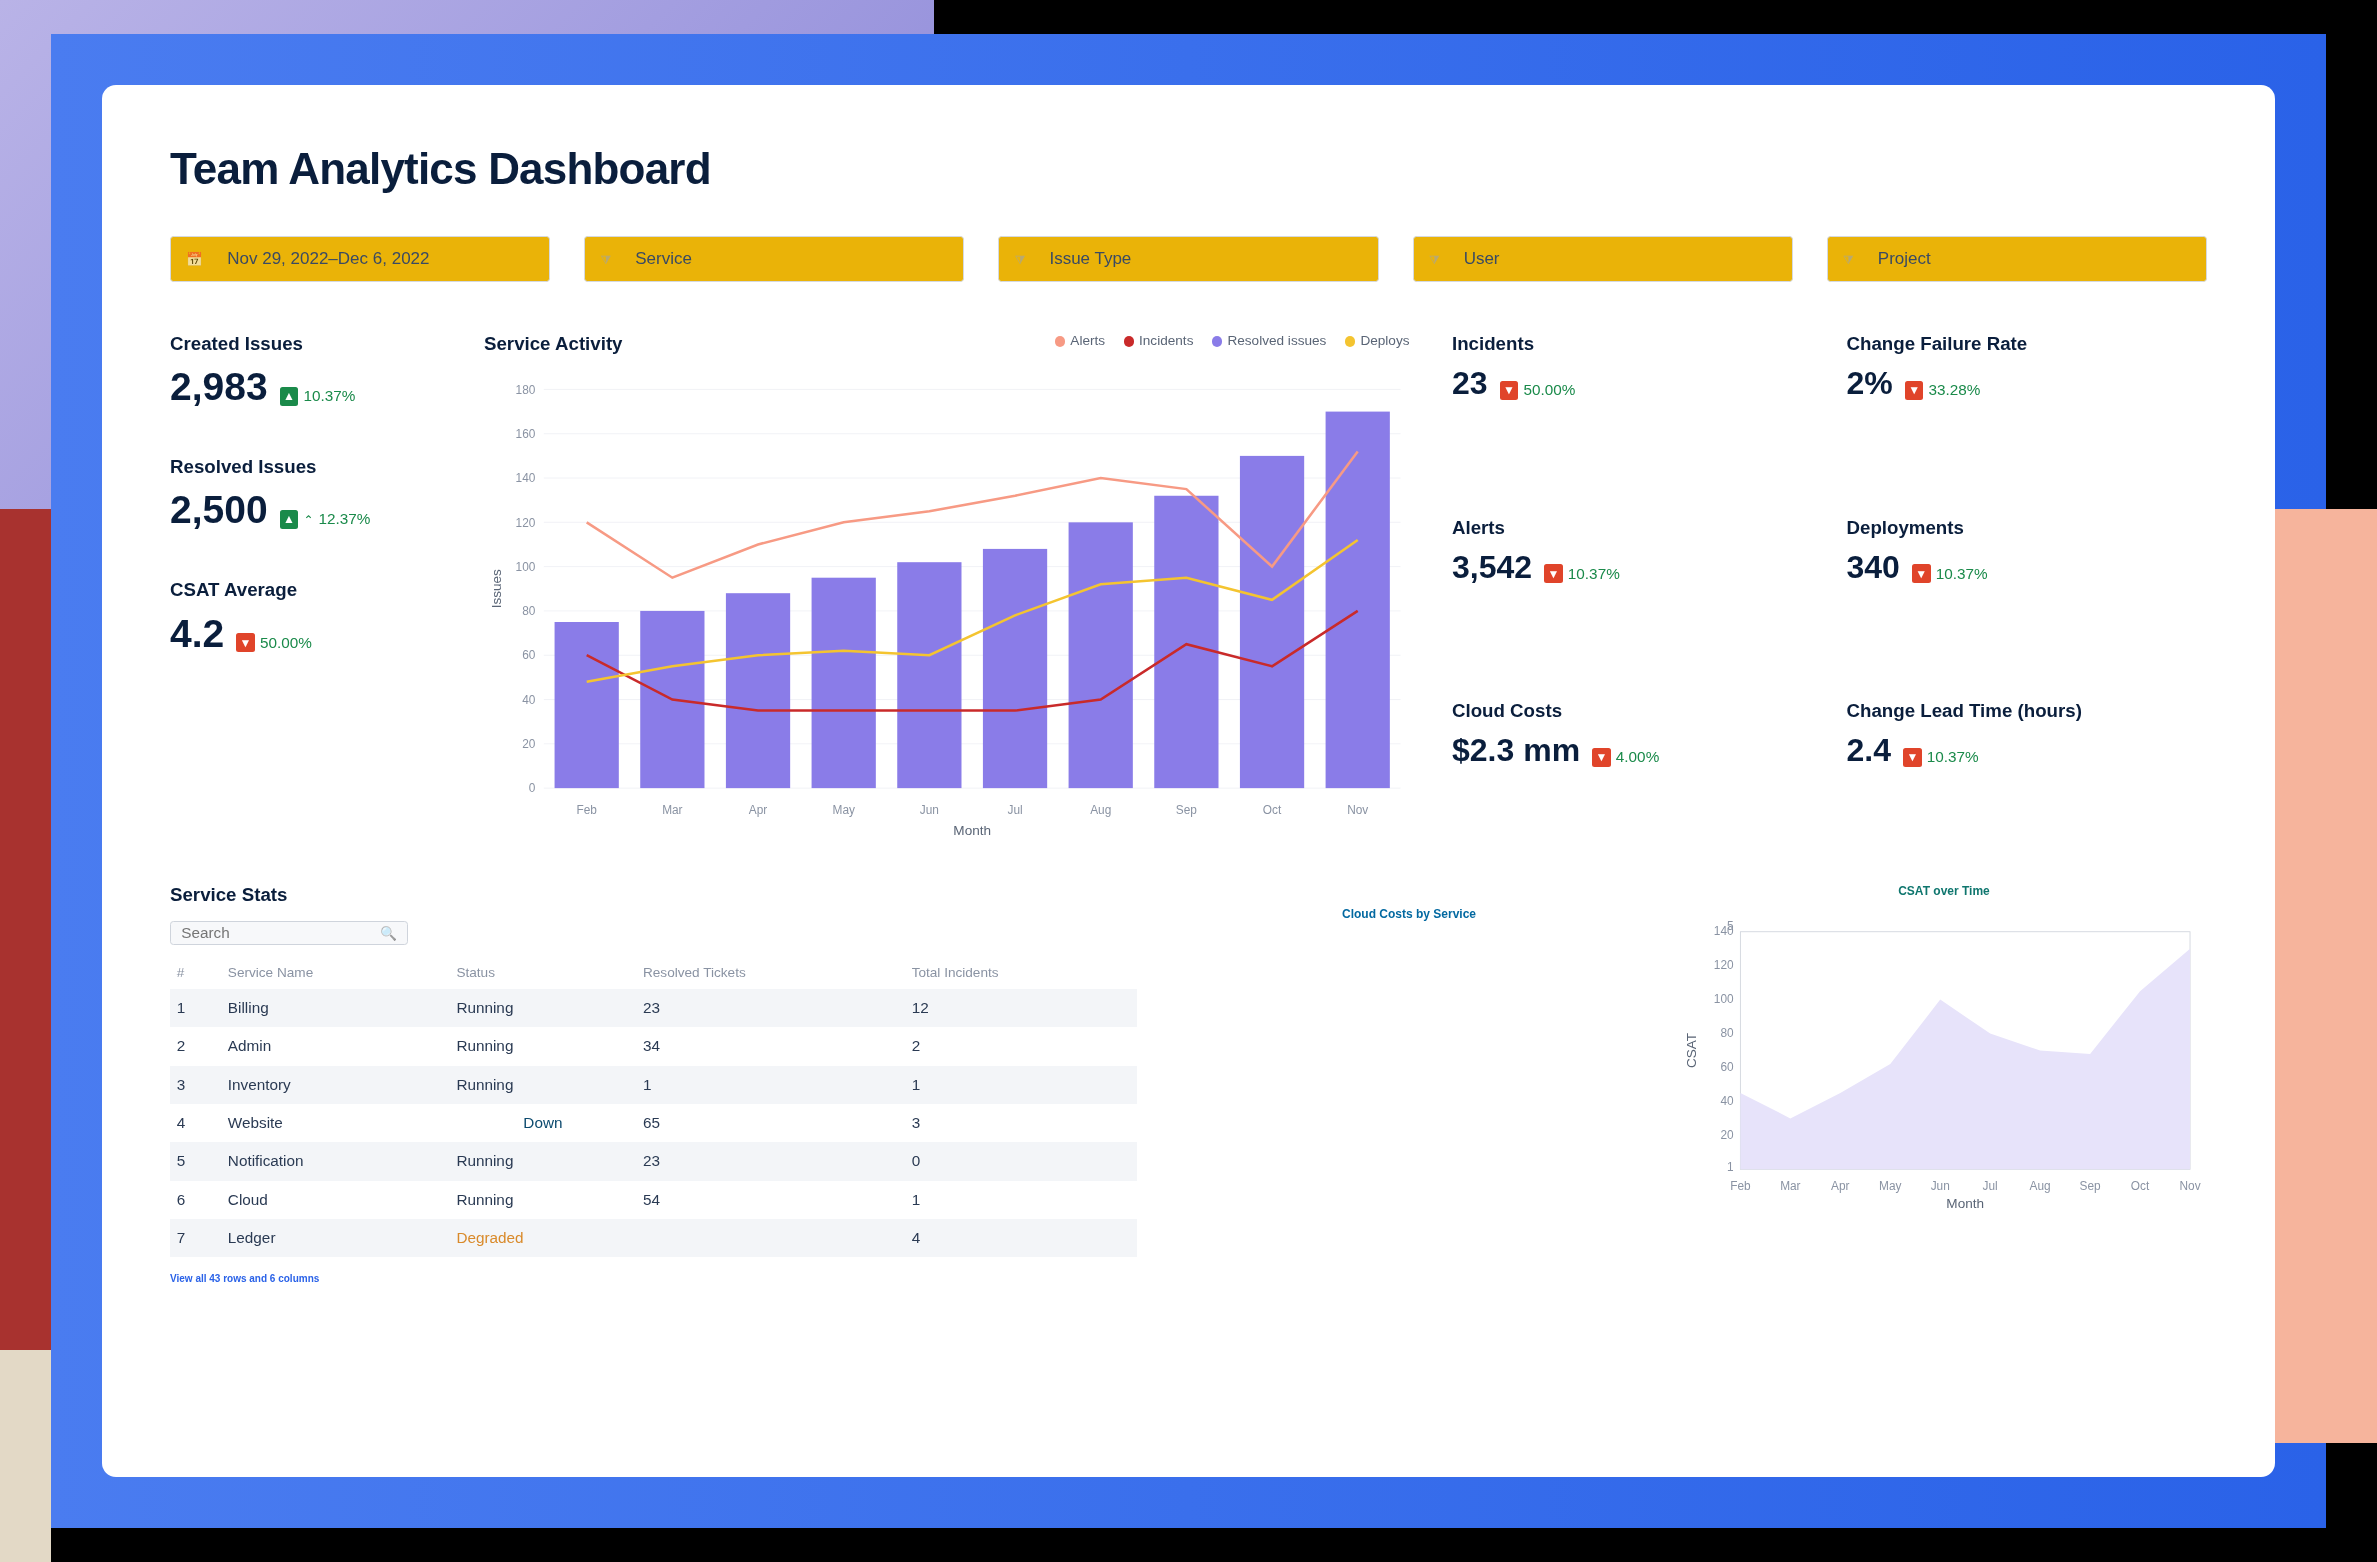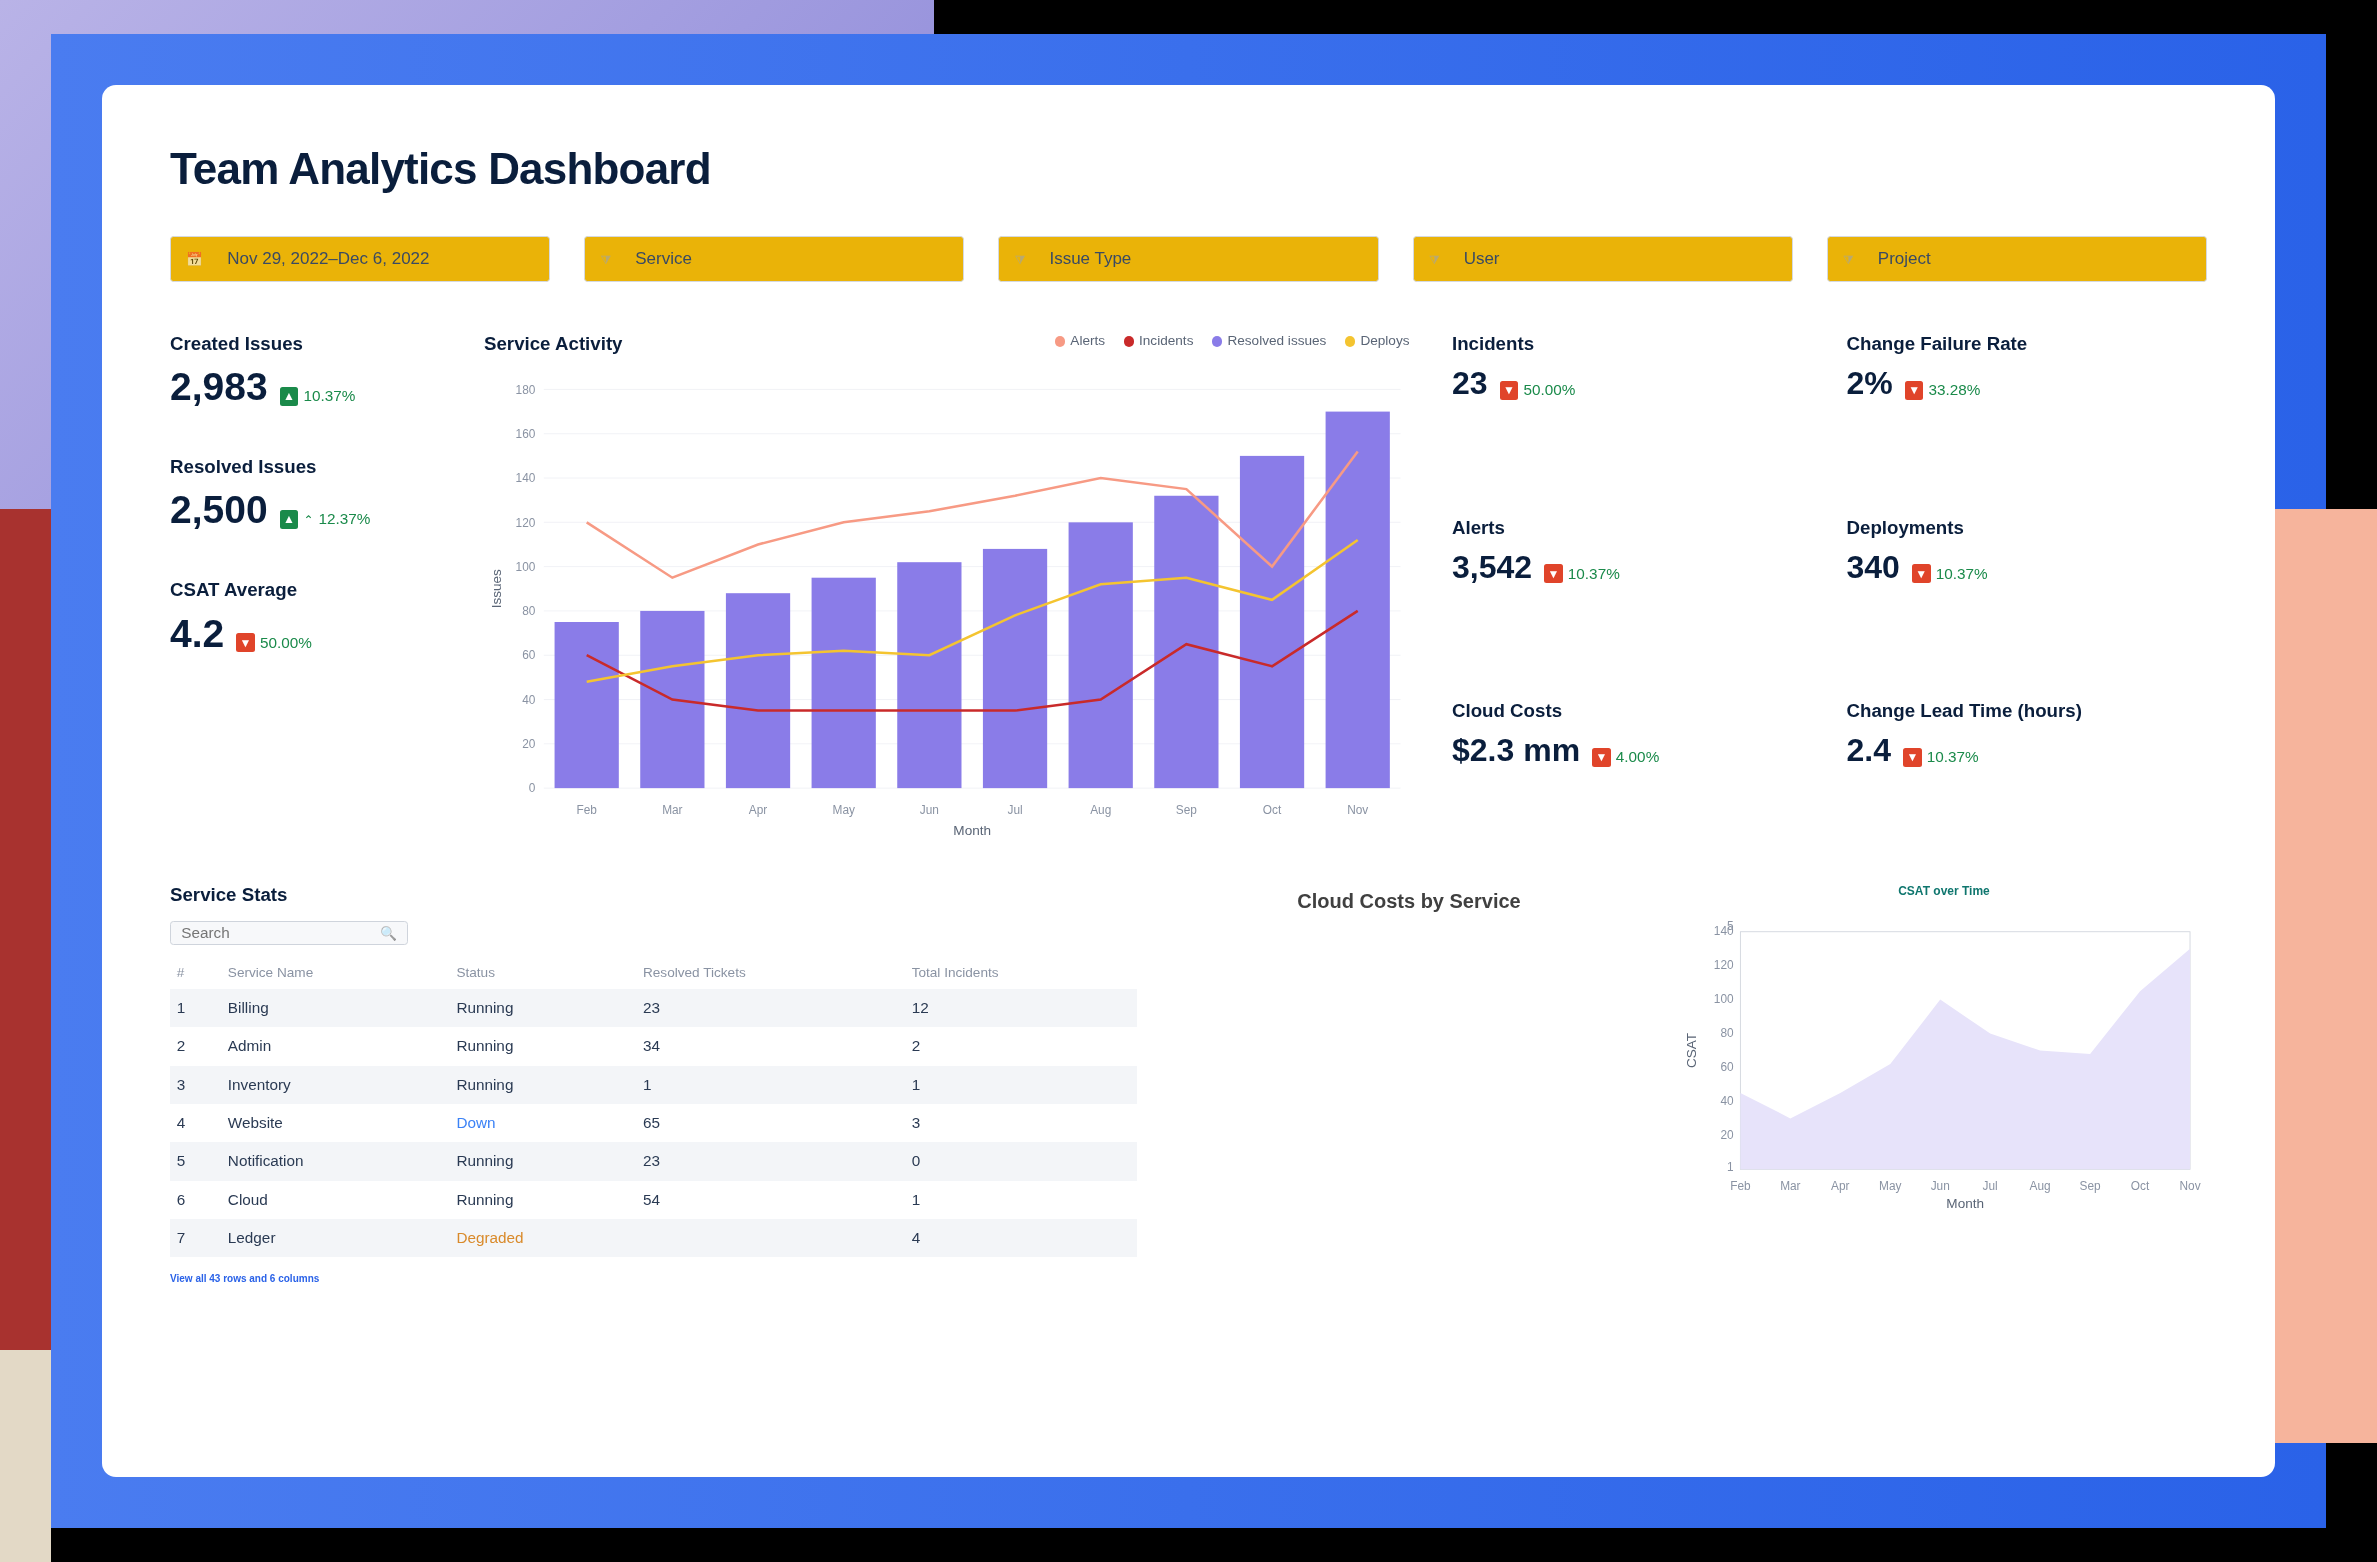--- a/index.html
+++ b/index.html
@@ -53,25 +53,25 @@
   .kpir .kpi-value { font-size:32px; }
 
   .lower { display:grid; grid-template-columns: 1fr 442px 526px; gap:51px; margin-top:42px; }
 
   .stats-title { font-size:18.7px; font-weight:700; margin-bottom:15.3px; }
   .search-box { display:flex; align-items:center; justify-content:space-between; width:238px; height:24px; border:0.8px solid #cfd4dc; border-radius:3.4px; padding:0 10.2px; background:#f7f8fa; color:#8a93a3; font-size:15.3px; }
   table { width:100%; border-collapse:collapse; margin-top:12px; font-size:15.3px; }
   th { text-align:left; font-weight:500; color:#8a93a3; padding:8.5px 6.8px; font-size:13.6px; }
   td { padding:10.2px 6.8px; color:#2a3a53; }
   tbody tr:nth-child(odd) { background:#f3f5f8; }
-  .status-down { color:#3b82f6; }
+  .status-down { color:#0c4a6e;text-align:center; }
   .status-degraded { color:#d98a2a; }
   .view-all { display:block; text-align:left; font-size:10px; font-weight:700; color:#2a62e8; margin-top:15.3px; }
 
-  .cloud-title { font-size:20px; font-weight:700; text-align:center; color:#404040; margin-top:6px; }
+  .cloud-title { font-size:12px; font-weight:700; text-align:center; color:#0369a1; margin-top:23px; }
 
   .csat-card  { }
   .csat-title { font-size:12px; font-weight:700; color:#0f766e; text-align:center; margin-bottom:8.5px; }
   .csat-svg { width:100%; height:306px; }
 
   
   .i-cal::before { content:"📅"; font-size:13.6px; opacity:.6; }
   .i-funnel::before { content:"⧩"; font-size:12px; opacity:.6; }
   .i-search::before { content:"🔍"; font-size:13.6px; opacity:.6; }
   .caret::before { content:"⌃"; font-size:12px; color:#1a8a4a; }

